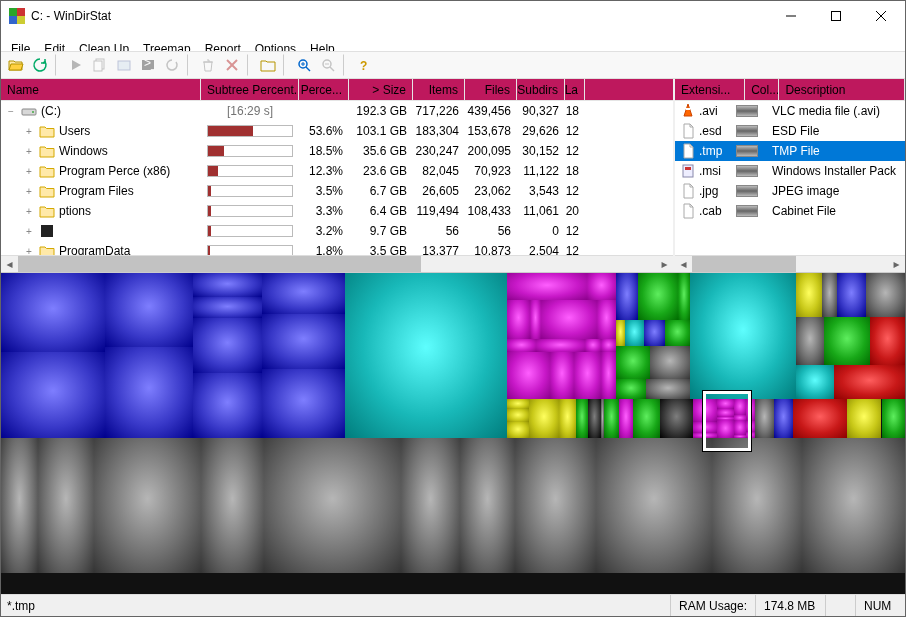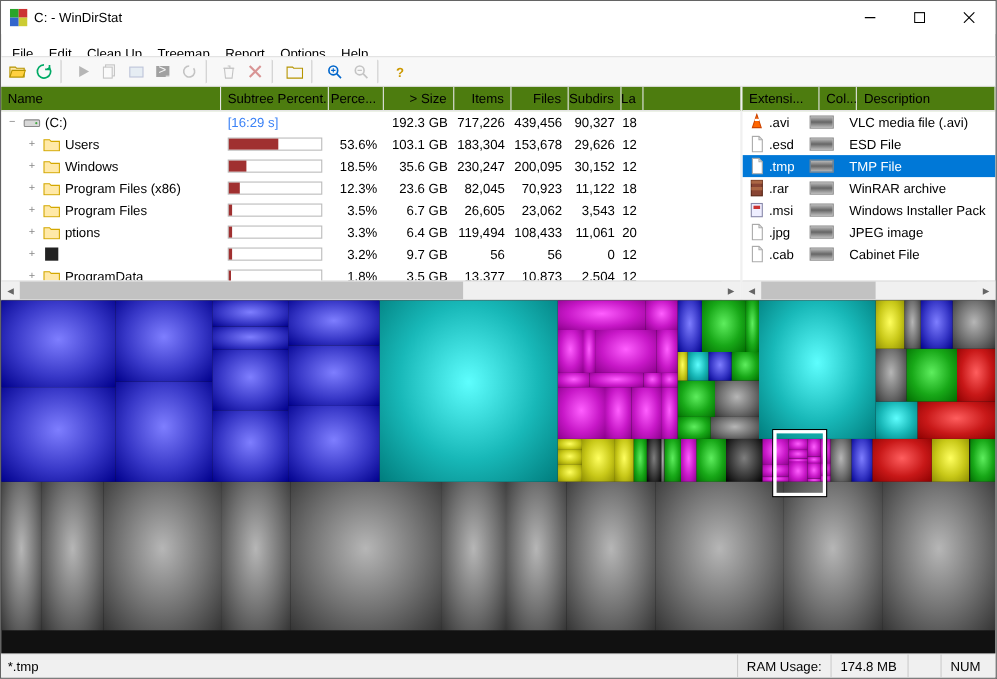--- a/index.html
+++ b/index.html
@@ -11,21 +11,21 @@
 .menubar { height:20px; display:flex; align-items:center; padding:0 4px; gap:2px; }
 .menubar span { padding:2px 6px;margin-top:16px; }
 .menubar span u { text-decoration:underline; }
 .toolbar { height:28px; border-top:1px solid #e0e0e0; border-bottom:1px solid #e0e0e0; display:flex; align-items:center; padding:0 4px; gap:2px; background:#f8f8f8; }
 .tbtn { width:22px; height:22px; display:flex; align-items:center; justify-content:center; border:1px solid transparent; }
 .tbtn.sep { width:6px; border-left:1px solid #ccc; margin:0 2px; }
 .main { flex:1; display:flex; flex-direction:column; min-height:0; }
 .upper { height:194px; display:flex; border-bottom:1px solid #ccc; }
 .left-pane { flex:1; display:flex; flex-direction:column; border-right:2px solid #f0f0f0; min-width:0; }
 .right-pane { width:230px; display:flex; flex-direction:column; }
-.headers { height:22px; background:#4d7c0f; border-bottom:1px solid #e5e5e5; display:flex; align-items:center; flex-shrink:0; }
+.headers { height:22px; background:#be185d; border-bottom:1px solid #e5e5e5; display:flex; align-items:center; flex-shrink:0; }
 .headers .hc { padding:0 6px; border-right:1px solid #e5e5e5; white-space:nowrap; overflow:hidden; text-overflow:ellipsis; height:100%; display:flex; align-items:center; }
 .rows { flex:1; overflow:hidden; }
 .row { height:20px; display:flex; align-items:center; }
 .row.sel { background:#0078d7; color:#fff; }
 .row .cell { padding:0 6px; white-space:nowrap; overflow:hidden; display:flex; align-items:center; height:100%; }
 .ra { justify-content:flex-end; }
 .exp { width:12px; text-align:center; color:#888; font-size:10px; display:inline-block; }
 .folder-icon { width:16px; height:13px; margin:0 4px; flex-shrink:0; }
 .drive-icon { width:16px; height:16px; margin:0 4px; flex-shrink:0; }
 .bar-track { flex:1; height:12px; background:#fff; border:1px solid #bbb; position:relative; }
@@ -181,21 +181,21 @@
           <div class="row">
             <div class="cell" style="width:200px;padding-left:4px">
               <span class="exp">−</span>
               <svg class="drive-icon" viewBox="0 0 16 16">
                 <rect x="1" y="6" width="14" height="6" rx="1" fill="#d8d8d8" stroke="#888"></rect>
                 <circle cx="12" cy="9" r="1" fill="#4a4"></circle>
               </svg>
               <span>(C:)</span>
             </div>
             <div class="cell" style="width:98px">
-              <span style="flex:1;text-align:left;color:#3b82f6">[16:29 s]</span>
+              <span style="flex:1;text-align:center;color:#737373">[16:29 s]</span>
             </div>
             <div class="cell ra" style="width:50px"></div>
             <div class="cell ra" style="width:64px">192.3 GB</div>
             <div class="cell ra" style="width:52px">717,226</div>
             <div class="cell ra" style="width:52px">439,456</div>
             <div class="cell ra" style="width:48px">90,327</div>
             <div class="cell ra" style="width:20px">18</div>
           </div>
           <div class="row">
             <div class="cell" style="width:200px;padding-left:22px">
@@ -236,21 +236,21 @@
             <div class="cell ra" style="width:52px">200,095</div>
             <div class="cell ra" style="width:48px">30,152</div>
             <div class="cell ra" style="width:20px">12</div>
           </div>
           <div class="row">
             <div class="cell" style="width:200px;padding-left:22px">
               <span class="exp">+</span>
               <svg class="folder-icon" viewBox="0 0 16 13">
                 <path d="M1 2h5l1.5 1.5H15V12H1z" fill="#ffe9a8" stroke="#d4a800"></path>
               </svg>
-              <span>Program Files (x86)</span>
+              <span>Program Perce (x86)</span>
             </div>
             <div class="cell" style="width:98px">
               <div class="bar-track">
                 <div class="bar-fill" style="width:12.3%"></div>
               </div>
             </div>
             <div class="cell ra" style="width:50px">12.3%</div>
             <div class="cell ra" style="width:64px">23.6 GB</div>
             <div class="cell ra" style="width:52px">82,045</div>
             <div class="cell ra" style="width:52px">70,923</div>
@@ -384,34 +384,20 @@
               <svg width="14" height="16">
                 <path d="M3 1h6l3 3v11H3z" fill="#fff" stroke="#aaa"></path>
                 <path d="M9 1v3h3" fill="none" stroke="#aaa"></path>
               </svg>
               <span>.tmp</span>
             </div>
             <div class="cell" style="width:36px">
               <span class="color-sw"></span>
             </div>
             <div class="cell" style="width:135px">TMP File</div>
-          </div>
-          <div class="row">
-            <div class="cell" style="width:55px;gap:4px">
-              <svg width="14" height="16">
-                <rect x="2" y="1" width="10" height="14" fill="#843" stroke="#521"></rect>
-                <rect x="2" y="1" width="10" height="3" fill="#a64"></rect>
-                <rect x="2" y="7" width="10" height="3" fill="#a64"></rect>
-              </svg>
-              <span>.rar</span>
-            </div>
-            <div class="cell" style="width:36px">
-              <span class="color-sw"></span>
-            </div>
-            <div class="cell" style="width:135px">WinRAR archive</div>
           </div>
           <div class="row">
             <div class="cell" style="width:55px;gap:4px">
               <svg width="14" height="16">
                 <rect x="2" y="2" width="10" height="12" fill="#eef" stroke="#88a"></rect>
                 <rect x="4" y="4" width="6" height="3" fill="#c33"></rect>
               </svg>
               <span>.msi</span>
             </div>
             <div class="cell" style="width:36px">

